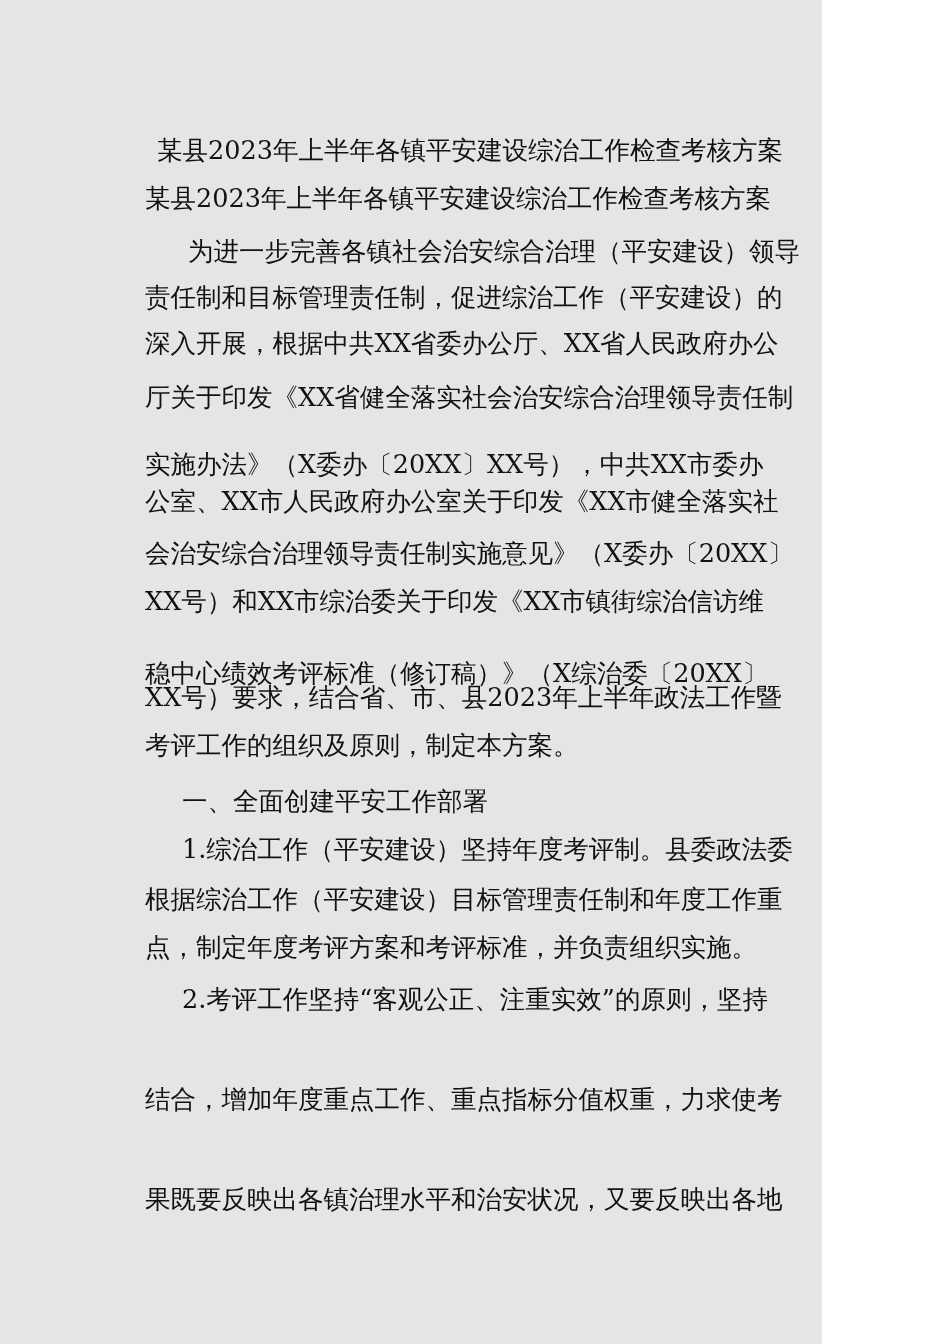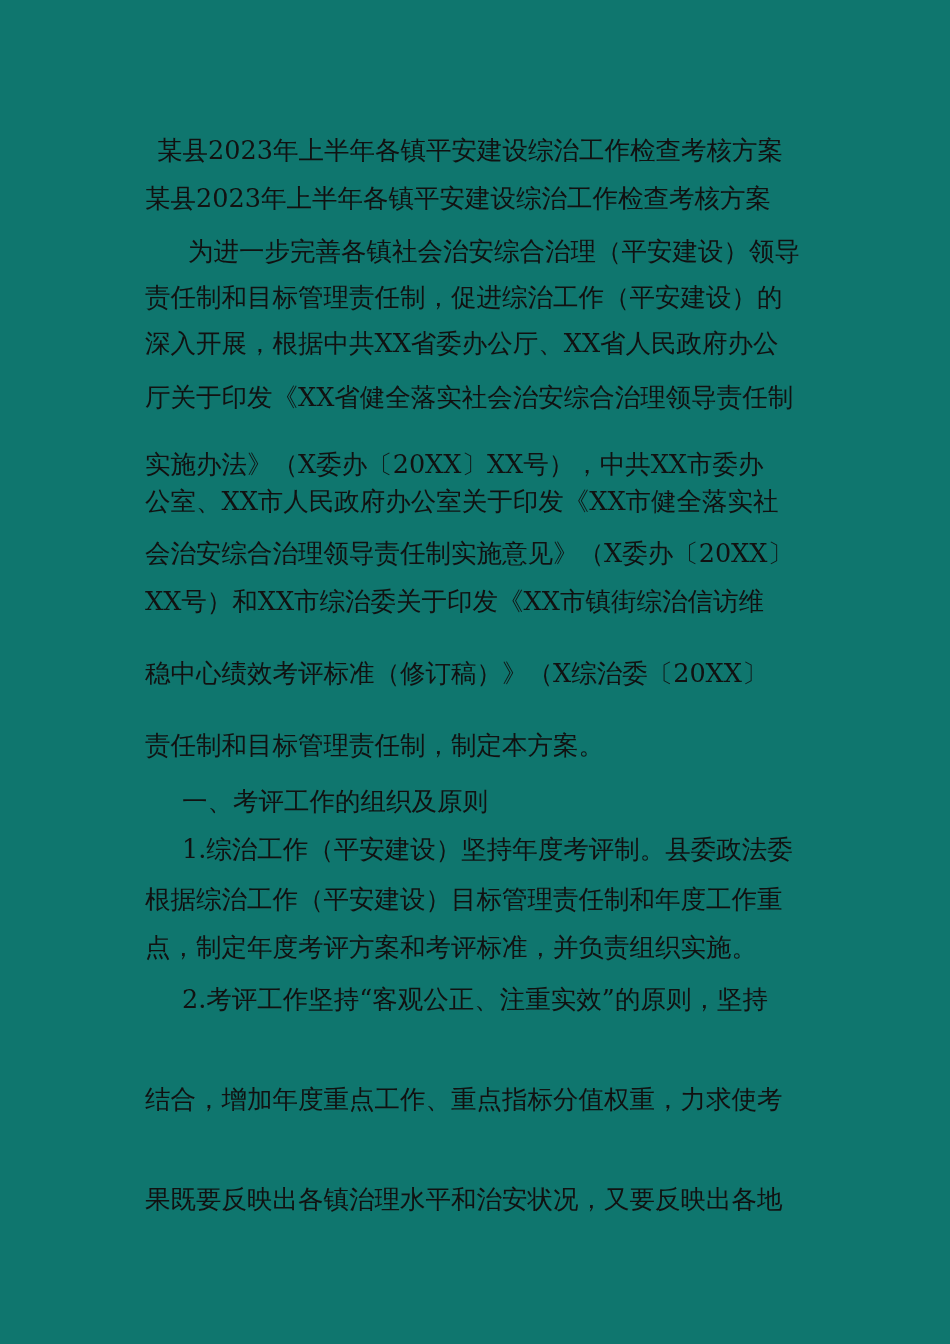--- a/index.html
+++ b/index.html
@@ -12,23 +12,23 @@
       height: 1344px;
       position: relative;
       overflow: hidden;
       font-family: "DejaVu Serif", "Liberation Serif", serif;
       color: #111111;
     }
     .page {
       position: absolute;
       left: 0;
       top: 0;
-      width: 950px;
+      width: 822px;
       height: 1344px;
-      background: #0f766e;
+      background: #e5e5e5;
     }
     .line {
       position: absolute;
       left: 145px;
       width: 665px;
       font-size: 25.5px;
       line-height: 34px;
       white-space: nowrap;
       letter-spacing: 0px;
     }
@@ -44,23 +44,24 @@
 
   <div class="line" style="top:234px; left:188px;">为进一步完善各镇社会治安综合治理（平安建设）领导</div>
   <div class="line" style="top:280px;">责任制和目标管理责任制，促进综治工作（平安建设）的</div>
   <div class="line" style="top:326px;">深入开展，根据中共XX省委办公厅、XX省人民政府办公</div>
   <div class="line" style="top:380px;">厅关于印发《XX省健全落实社会治安综合治理领导责任制</div>
   <div class="line" style="top:432px;margin-top:15px;">实施办法》（X委办〔20XX〕XX号），中共XX市委办</div>
   <div class="line" style="top:484px;">公室、XX市人民政府办公室关于印发《XX市健全落实社</div>
   <div class="line" style="top:536px;">会治安综合治理领导责任制实施意见》（X委办〔20XX〕</div>
   <div class="line" style="top:584px;">XX号）和XX市综治委关于印发《XX市镇街综治信访维</div>
   <div class="line" style="top:632px;margin-top:24px;">稳中心绩效考评标准（修订稿）》（X综治委〔20XX〕</div>
-  <div class="line" style="top:728px;">责任制和目标管理责任制，制定本方案。</div>
+  <div class="line" style="top:680px;">XX号）要求，结合省、市、县2023年上半年政法工作暨</div>
+  <div class="line" style="top:728px;">考评工作的组织及原则，制定本方案。</div>
 
-  <div class="line" style="top:784px; left:182px;">一、考评工作的组织及原则</div>
+  <div class="line" style="top:784px; left:182px;">一、全面创建平安工作部署</div>
 
   <div class="line" style="top:832px; left:182px;">1.综治工作（平安建设）坚持年度考评制。县委政法委</div>
   <div class="line" style="top:882px;">根据综治工作（平安建设）目标管理责任制和年度工作重</div>
   <div class="line" style="top:930px;">点，制定年度考评方案和考评标准，并负责组织实施。</div>
 
   <div class="line" style="top:982px; left:182px;">2.考评工作坚持“客观公正、注重实效”的原则，坚持</div>
   <div class="line" style="top:1082px;">结合，增加年度重点工作、重点指标分值权重，力求使考</div>
   <div class="line" style="top:1182px;">果既要反映出各镇治理水平和治安状况，又要反映出各地</div>
 </div>
 

